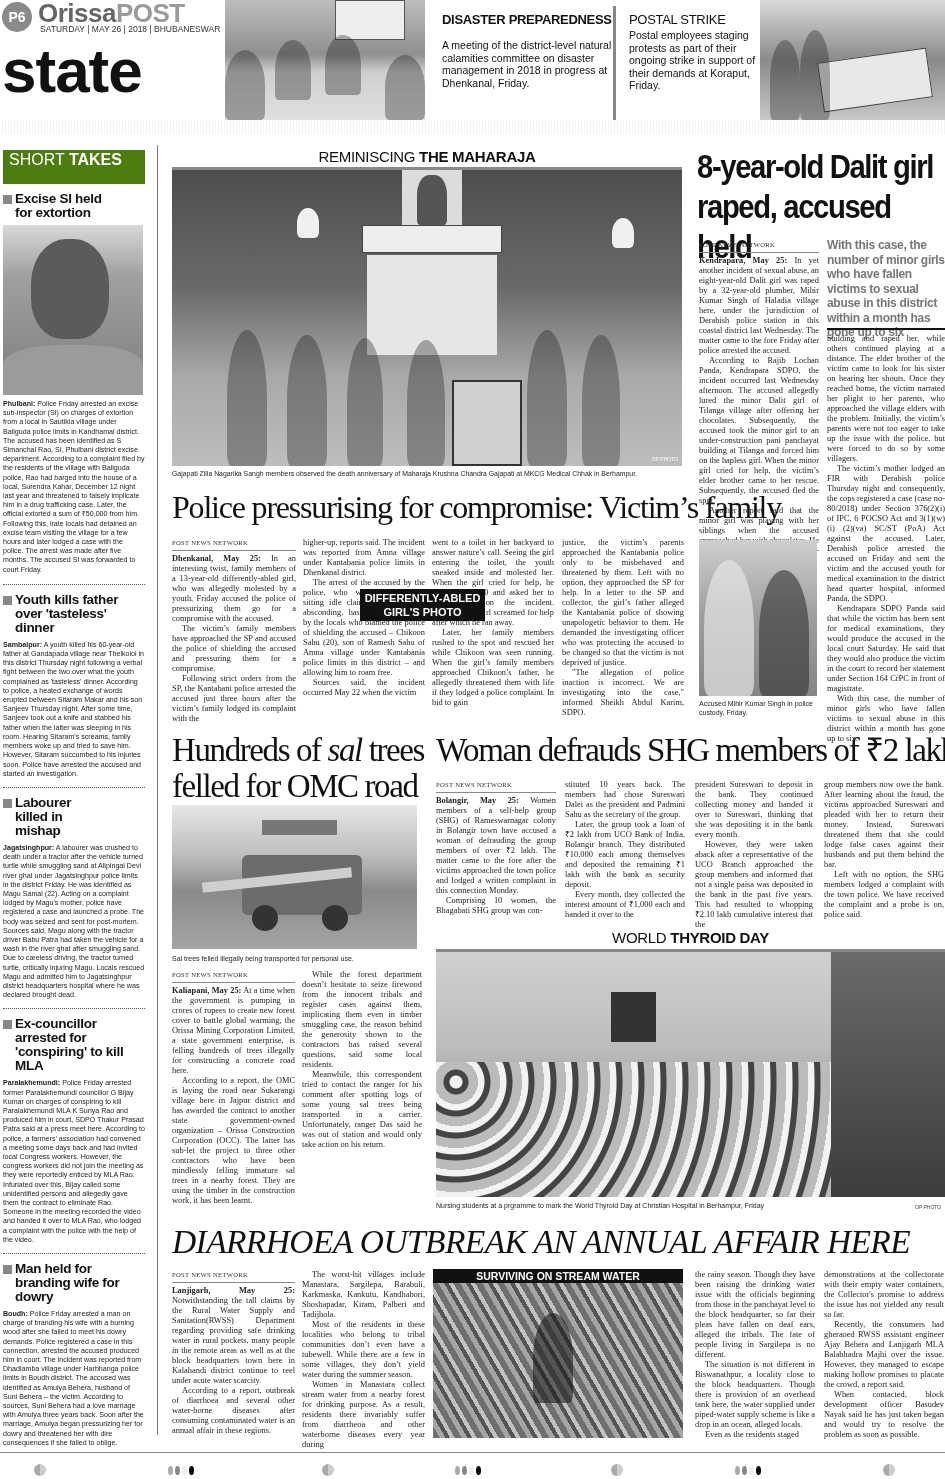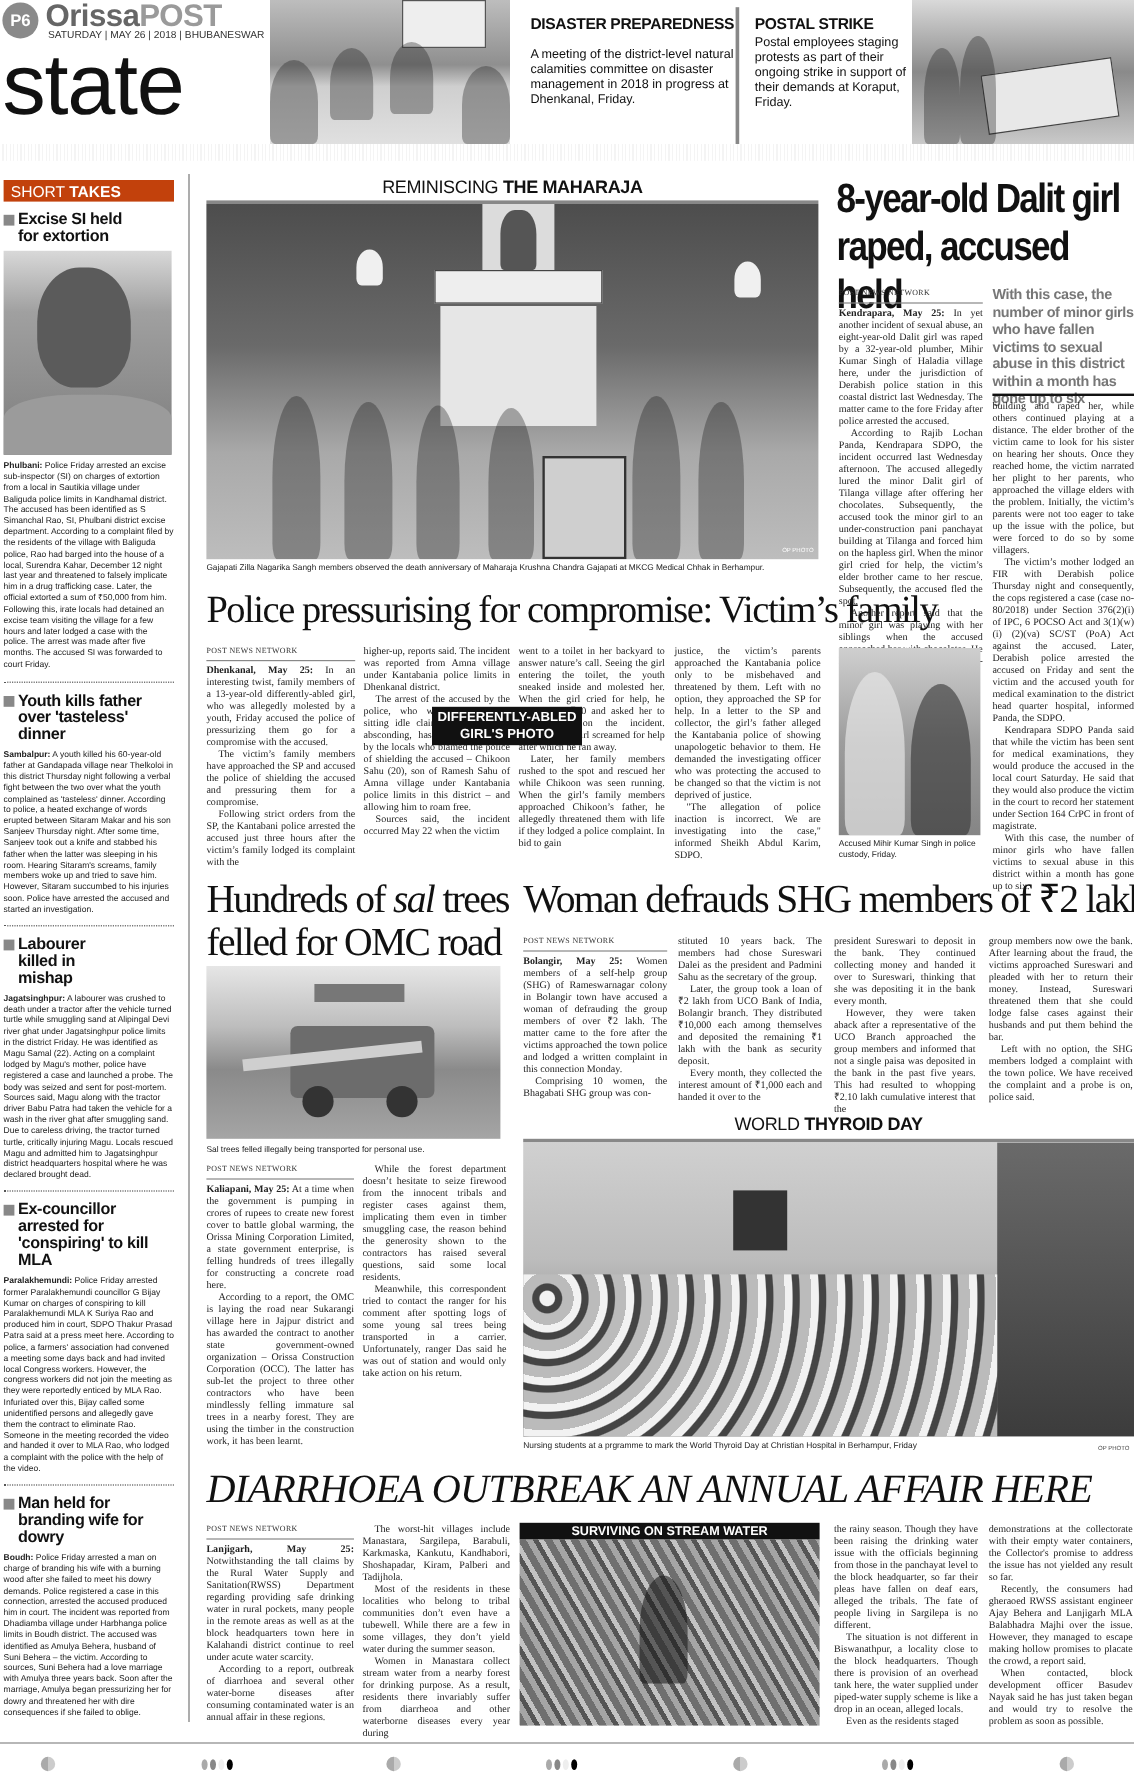--- a/index.html
+++ b/index.html
@@ -25,50 +25,50 @@
 </style>
 </head>
 <body>
 
 <div class="abs" style="left:0;top:0;width:225px;height:110px">
   <div class="abs cond" style="left:2px;top:2px;width:30px;height:30px;border-radius:50%;background:#8a8a8a;color:#fff;font-weight:bold;font-size:14px;line-height:30px;text-align:center">P6</div>
   <div class="abs cond" style="left:38px;top:-2px;font-size:26px;font-weight:bold;letter-spacing:-.5px;line-height:30px">
     <span style="color:#666">Orissa</span><span style="color:#9a9a9a">POST</span>
   </div>
   <div class="abs cond" style="left:40px;top:24px;font-size:8.5px;color:#333;white-space:nowrap">SATURDAY | MAY 26 | 2018 | BHUBANESWAR</div>
-  <div class="abs cond" style="left:2px;top:36px;font-size:72px;line-height:70px;font-weight:normal;letter-spacing:-1px;color:#111">state</div>
+  <div class="abs cond" style="left:2px;top:36px;font-size:62px;line-height:70px;font-weight:bold;letter-spacing:-1px;color:#111">state</div>
 </div>
 
 <div class="abs photo" style="left:225px;top:0;width:200px;height:120px;background:linear-gradient(180deg,#bdbdbd 0,#8f8f8f 45%,#cfcfcf 60%,#e0e0e0 100%)">
   <div class="abs" style="left:110px;top:0;width:70px;height:40px;background:#eee;border:1px solid #555"></div>
   <div class="shape" style="left:0;top:50px;width:40px;height:70px"></div>
   <div class="shape" style="left:50px;top:40px;width:36px;height:60px"></div>
   <div class="shape" style="left:100px;top:35px;width:36px;height:60px"></div>
   <div class="shape" style="left:160px;top:55px;width:40px;height:65px"></div>
 </div>
 
 <div class="abs" style="left:442px;top:12px;width:170px">
   <div class="cond" style="font-weight:bold;font-size:13px;letter-spacing:-.3px">DISASTER PREPAREDNESS</div>
   <div class="cond" style="font-size:10.5px;line-height:12.5px;margin-top:12px">A meeting of the district-level natural calamities committee on disaster management in 2018 in progress at Dhenkanal, Friday.</div>
 </div>
 <div class="abs" style="left:613px;top:6px;width:3px;height:114px;background:#888"></div>
 <div class="abs" style="left:629px;top:12px;width:130px">
-  <div class="cond" style="font-weight:bold;font-size:13px;letter-spacing:-.3px">POSTAL STRIKE</div>
+  <div class="cond" style="font-weight:normal;font-size:13px;letter-spacing:-.3px">POSTAL STRIKE</div>
   <div class="cond" style="font-size:10.5px;line-height:12.5px;margin-top:2px">Postal employees staging protests as part of their ongoing strike in support of their demands at Koraput, Friday.</div>
 </div>
 <div class="abs photo" style="left:760px;top:0;width:185px;height:120px;background:linear-gradient(180deg,#d9d9d9,#8a8a8a 50%,#c9c9c9)">
   <div class="abs" style="left:60px;top:55px;width:110px;height:50px;background:#e8e8e8;border:1px solid #444;transform:rotate(-8deg)"></div>
   <div class="shape" style="left:10px;top:40px;width:30px;height:80px"></div>
   <div class="shape" style="left:40px;top:30px;width:30px;height:90px"></div>
 </div>
 
 <div class="abs" style="left:0;top:120px;width:945px;height:14px;background:repeating-linear-gradient(90deg,#fff 0 2px,#f4f4f4 2px 3px)"></div>
 
 <div class="abs" style="left:3px;top:150px;width:142px">
-  <div class="cond" style="background:#c2410c;color:#fff;font-size:13px;padding:2px 6px;height:18px;line-height:15px">
+  <div class="cond" style="background:#4d7c0f;color:#fff;font-size:16px;padding:2px 6px;height:34px;line-height:15px">
     <span>SHORT</span> <b>TAKES</b>
   </div>
 
   <div style="margin-top:8px">
     <div class="st-head" style="width:110px">Excise SI held for extortion</div>
     <div class="photo" style="width:140px;height:170px;margin-top:5px;position:relative;background:linear-gradient(180deg,#d8d8d8 0,#a0a0a0 30%,#7d7d7d 100%)">
       <div class="abs" style="left:28px;top:14px;width:78px;height:100px;border-radius:45% 45% 40% 40%;background:#5b5b5b"></div>
       <div class="abs" style="left:0;top:120px;width:140px;height:50px;background:#9b9b9b;border-radius:40% 40% 0 0"></div>
     </div>
     <div class="sans-text" style="margin-top:5px"><b>Phulbani:</b> <span>Police Friday arrested an excise sub-inspector (SI) on charges of extortion from a local in Sautikia village under Baliguda police limits in Kandhamal district. The accused has been identified as S Simanchal Rao, SI, Phulbani district excise department. According to a complaint filed by the residents of the village with Baliguda police, Rao had barged into the house of a local, Surendra Kahar, December 12 night last year and threatened to falsely implicate him in a drug trafficking case. Later, the official extorted a sum of ₹50,000 from him. Following this, irate locals had detained an excise team visiting the village for a few hours and later lodged a case with the police. The arrest was made after five months. The accused SI was forwarded to court Friday.</span></div>

